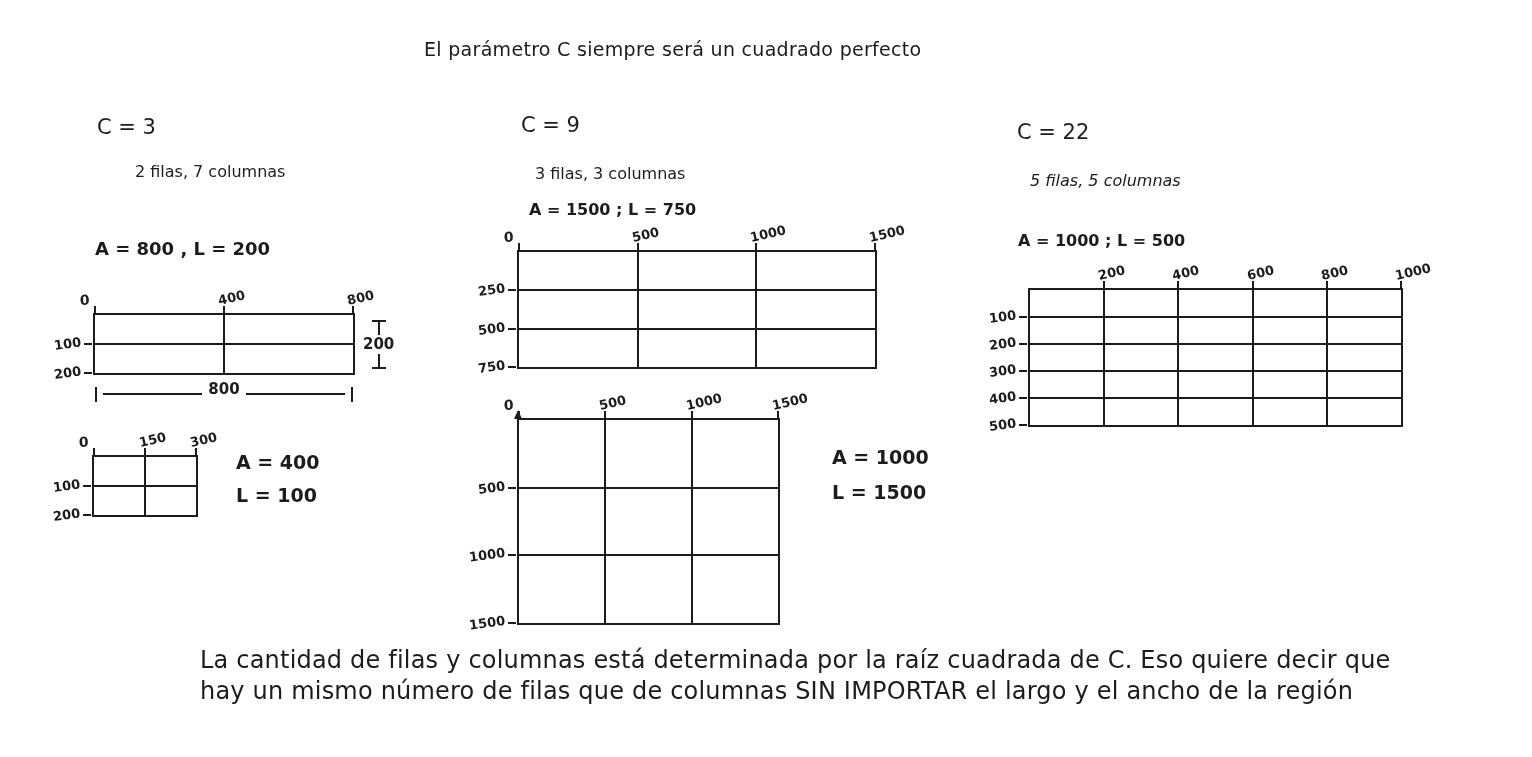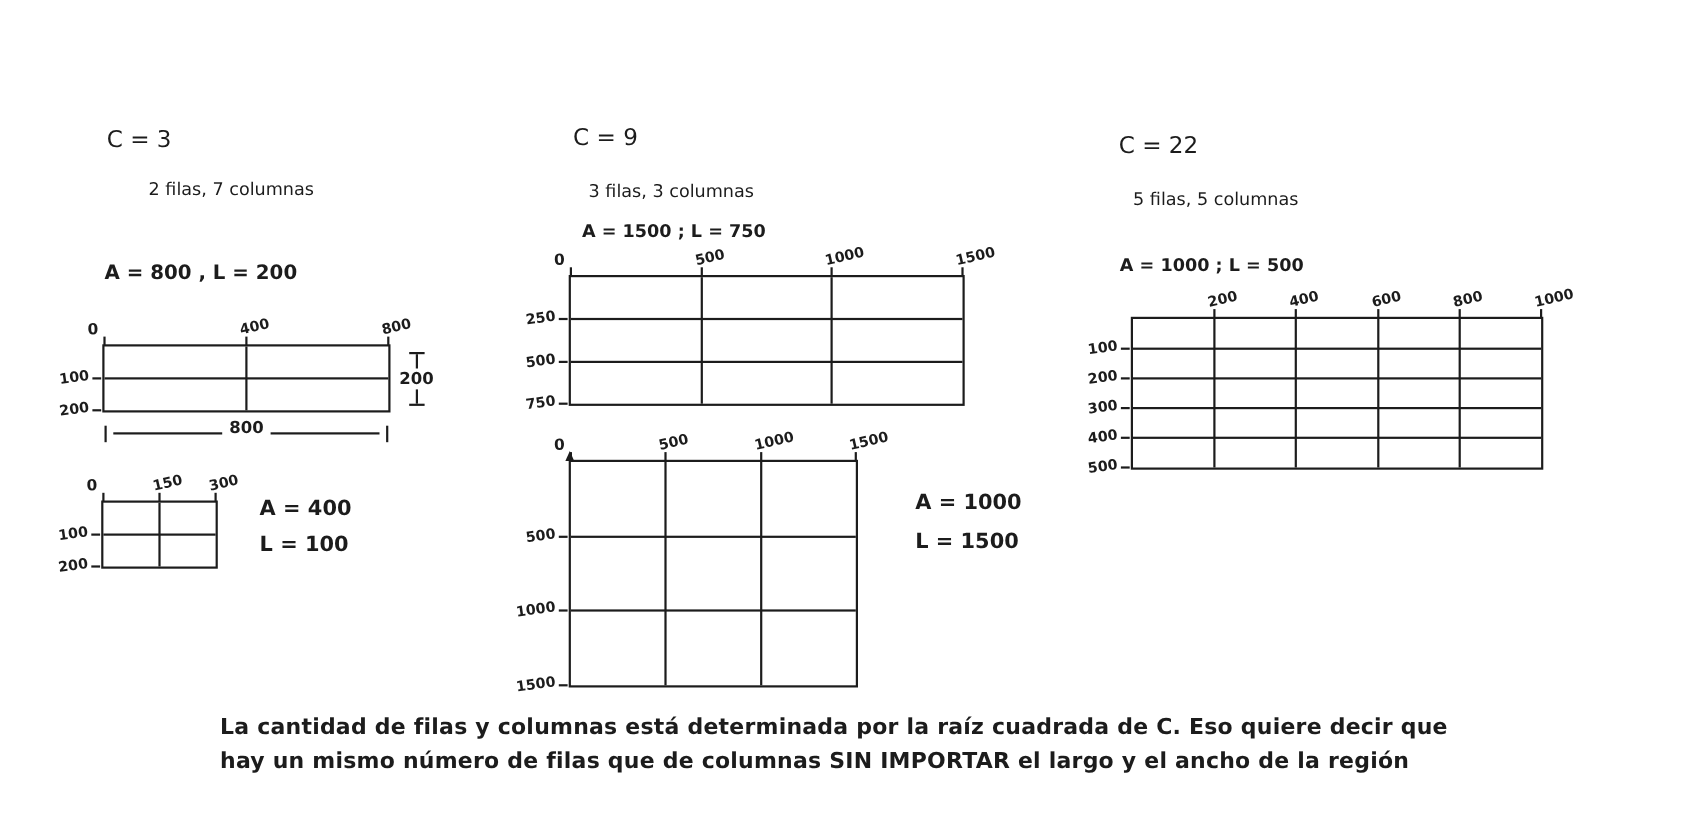--- a/index.html
+++ b/index.html
@@ -13,30 +13,30 @@
     position:relative;
     width:1532px; height:757px;
     background:var(--bg);
     color:var(--ink);
     overflow:hidden;
   }
   .txt { position:absolute; white-space:nowrap; color:var(--ink); }
 
   
   #title   { left:424px; top:38px;  font-size:19px; letter-spacing:.3px; }
-  #footer  { left:200px; top:645px; font-size:20px; line-height:31px; letter-spacing:.2px;font-weight:bold; }
+  #footer  { left:200px; top:645px; font-size:24px; line-height:31px; letter-spacing:.2px; }
 
   
   #c4-heading  { left:97px;   top:115px; font-size:21px; }
   #c9-heading  { left:521px;  top:113px; font-size:21px; }
   #c25-heading { left:1017px; top:120px; font-size:21px; }
   .subhead { font-size:16px; }
   #c4-sub  { left:135px;  top:162px; }
   #c9-sub  { left:535px;  top:164px; }
-  #c25-sub { left:1030px; top:171px; }
+  #c25-sub { left:1030px; top:171px;font-style:italic; }
   .params { font-size:18px; font-weight:600; }
   #c4-params  { left:95px;   top:238px; }
   #c9-params  { left:529px;  top:200px; font-size:16px; }
   #c25-params { left:1018px; top:231px; font-size:16px; }
 
   
   .annotation { position:absolute; font-size:19px; font-weight:600; color:var(--ink); }
   #c4-small-annotation { left:236px; top:446px; line-height:33px; }
   #c9-square-annotation{ left:832px; top:440px; line-height:35px; }
 
@@ -91,20 +91,21 @@
   }
   .db-tick { width:2px; height:15px; background:var(--ink); flex:0 0 auto; display:block; }
   .db-line { flex:1 1 auto; height:2px; background:var(--ink); display:block; }
   .db-label { font-size:15px; font-weight:700; transform:translateY(-5px); }
 </style>
 </head>
 <body>
 
 <div class="canvas">
 
+  <div class="txt" id="title">El parámetro C siempre será un cuadrado perfecto</div>
 
   <div class="txt" id="c4-heading">C = 3</div>
   <div class="txt subhead" id="c4-sub">2 filas, 7 columnas</div>
   <div class="txt params" id="c4-params">A = 800 ,   L = 200</div>
   <div class="grid-box" id="grid-c4-main">
       <div class="vline" style="left: 50%;"></div>
       <div class="hline" style="top: 50%;"></div>
       <div class="tick-top" style="left: 0%;"></div>
       <div class="top-label zero" style="left: 0%;">0</div>
       <div class="tick-top" style="left: 50%;"></div>

